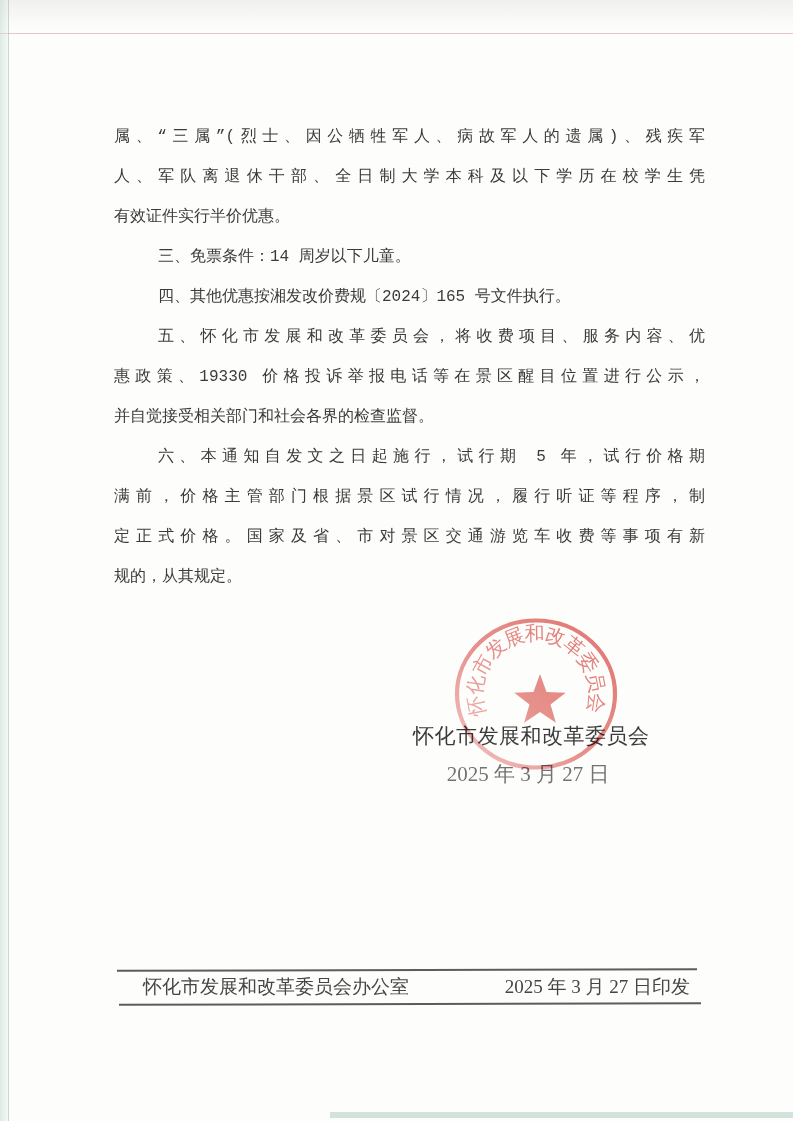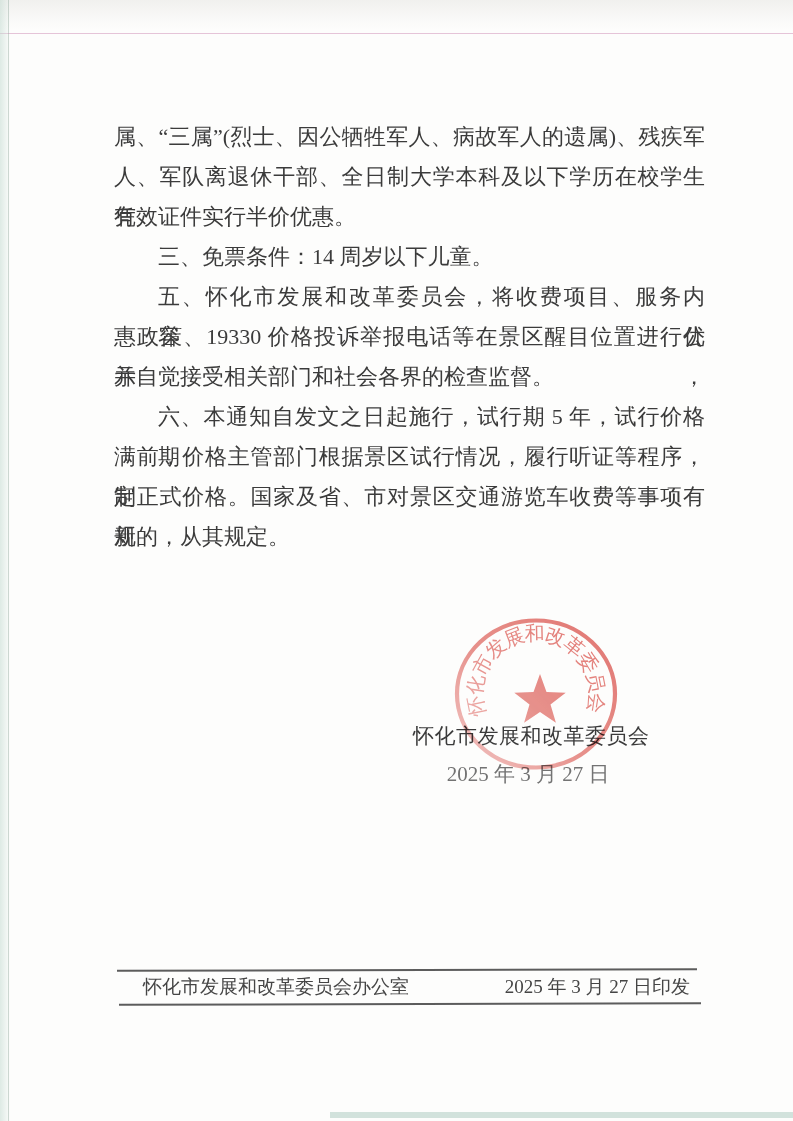--- a/index.html
+++ b/index.html
@@ -16,22 +16,22 @@
     background:rgba(209,150,185,0.55);}
   .scan-edge-left{position:absolute;left:0;top:0;width:10px;height:1121px;
     background:linear-gradient(90deg,rgba(196,219,209,0.55),rgba(214,230,223,0.35) 60%,rgba(214,230,223,0));}
   .scan-edge-left-line{position:absolute;left:8px;top:0;width:1px;height:1121px;
     background:rgba(150,172,162,0.45);}
   .scan-strip-bottom{position:absolute;left:330px;top:1112px;width:463px;height:6px;
     background:rgba(168,199,188,0.5);}
   
   .body-text{position:absolute;left:114px;top:117px;width:591px;}
   .line{
-    font-size:22px;line-height:40px;height:40px;white-space:nowrap;
-    text-align:justify;text-align-last:left;color:#3b3b3b;
+    font-size:16px;line-height:40px;height:40px;white-space:nowrap;
+    text-align:justify;text-align-last:left;color:#3b3b3b;font-family:Liberation Mono, monospace;
     -webkit-font-smoothing:antialiased;
   }
   .line.jfull{white-space:normal;text-align-last:justify;}
   .line.indent{padding-left:44px;box-sizing:border-box;}
   
   .signature-org{position:absolute;left:413px;top:722px;width:236px;
     font-size:21px;line-height:28px;color:#3b3b3b;
     text-align:justify;text-align-last:justify;}
   .signature-date{position:absolute;left:408px;top:760px;width:240px;
     font-size:21px;line-height:28px;color:#737373;text-align:center;}
@@ -57,20 +57,21 @@
   <div class="scan-edge-left"></div>
   <div class="scan-edge-left-line"></div>
   <div class="scan-strip-bottom"></div>
 
   <div class="body-text">
 
   <div class="line jfull">属、“三属”(烈士、因公牺牲军人、病故军人的遗属)、残疾军</div>
       <div class="line jfull">人、军队离退休干部、全日制大学本科及以下学历在校学生凭</div>
       <div class="line">有效证件实行半价优惠。</div>
       <div class="line indent">三、免票条件：14 周岁以下儿童。</div>
+      <div class="line indent">四、其他优惠按湘发改价费规〔2024〕165 号文件执行。</div>
       <div class="line jfull indent">五、怀化市发展和改革委员会，将收费项目、服务内容、优</div>
       <div class="line jfull">惠政策、19330 价格投诉举报电话等在景区醒目位置进行公示，</div>
       <div class="line">并自觉接受相关部门和社会各界的检查监督。</div>
       <div class="line jfull indent">六、本通知自发文之日起施行，试行期 5 年，试行价格期</div>
       <div class="line jfull">满前，价格主管部门根据景区试行情况，履行听证等程序，制</div>
       <div class="line jfull">定正式价格。国家及省、市对景区交通游览车收费等事项有新</div>
       <div class="line">规的，从其规定。</div>
     </div>
 
   <div class="signature-org">怀化市发展和改革委员会</div>

